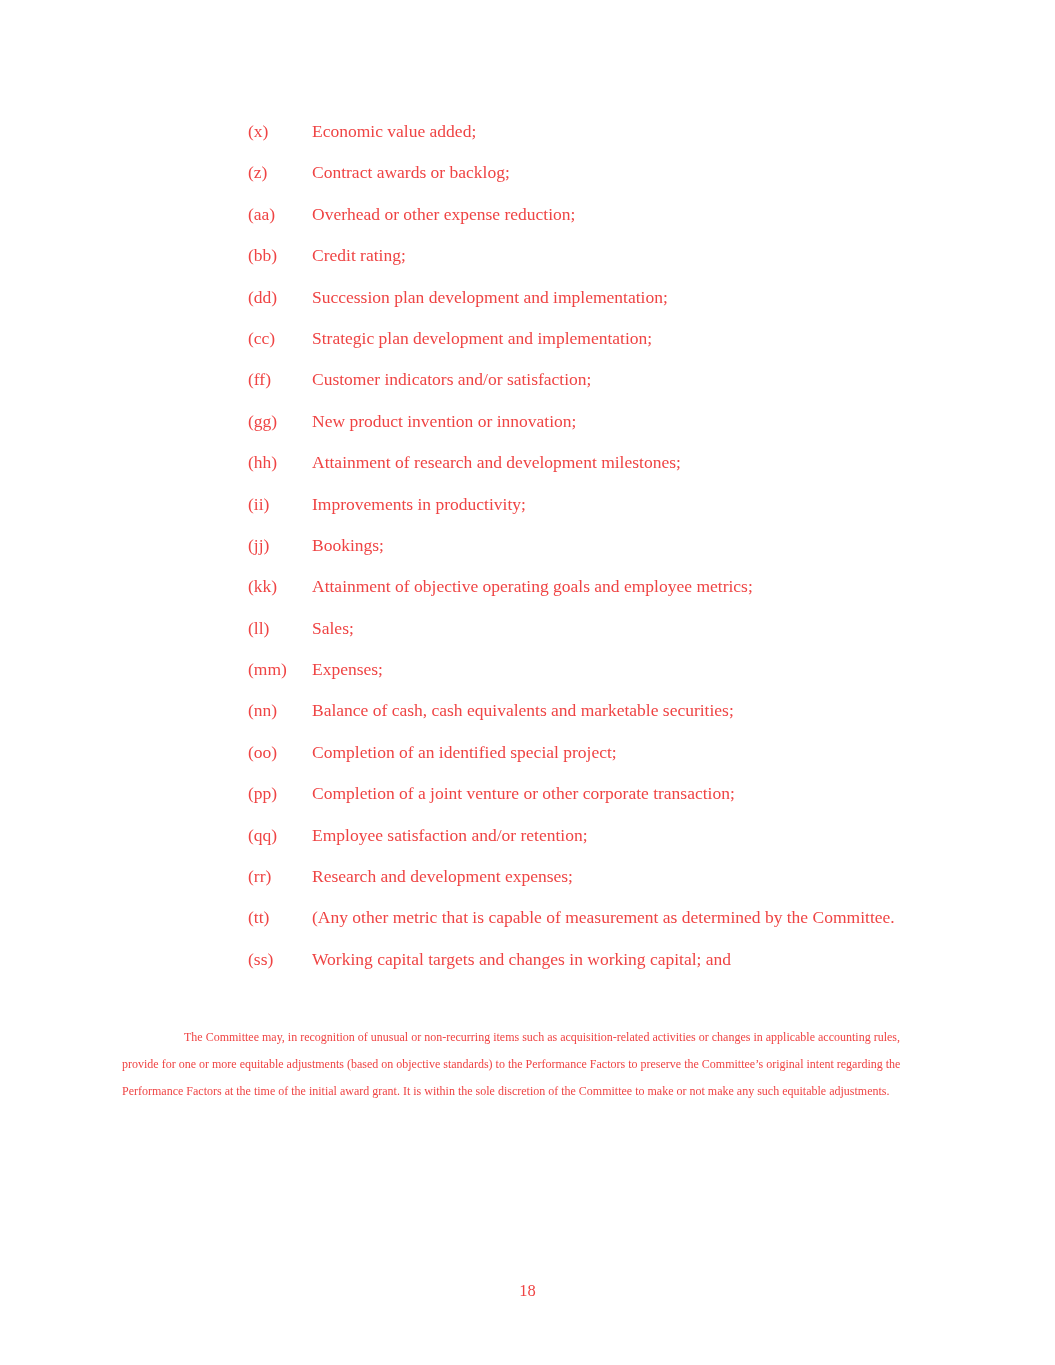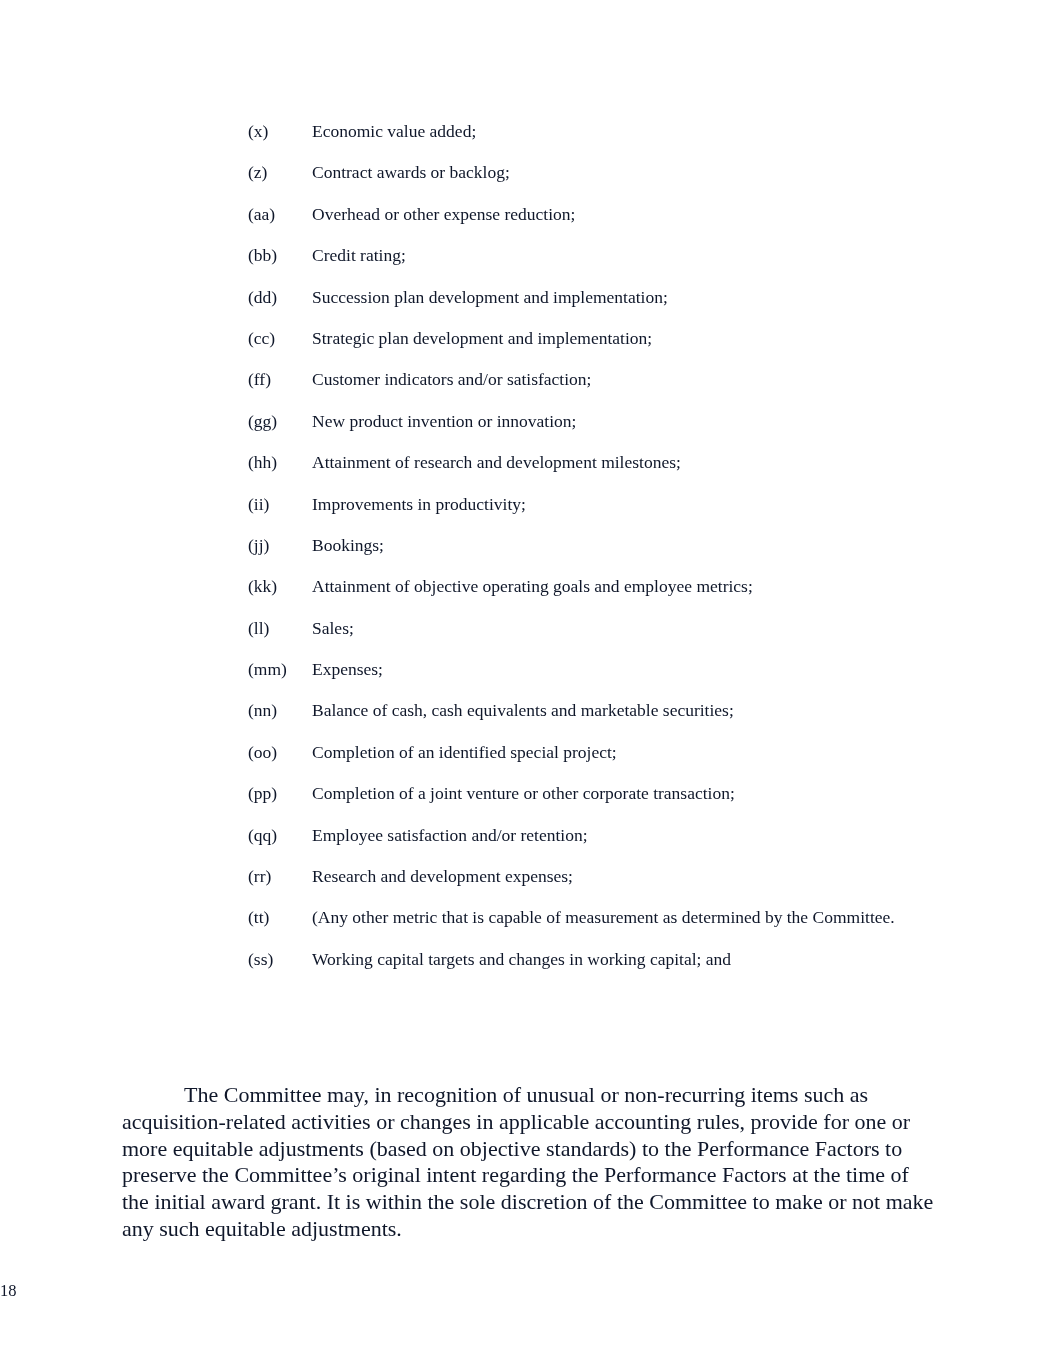--- a/index.html
+++ b/index.html
@@ -5,21 +5,21 @@
   html, body {
     margin: 0;
     padding: 0;
     background: #ffffff;
   }
   .page {
     position: relative;
     width: 1055px;
     height: 1365px;
     background: #ffffff;
-    color: #0f172a;
+    color: #ef4444;
     font-family: "Liberation Serif", serif;
     overflow: hidden;
   }
   .list {
     position: absolute;
     top: 121px;
     left: 0;
     width: 1055px;
   }
   .li {
@@ -28,34 +28,34 @@
     line-height: 21px;
     margin-bottom: 20.4px;
     white-space: nowrap;
   }
   .li .lbl {
     display: inline-block;
     width: 64px;
   }
   .para {
     position: absolute;
-    top: 1082px;
+    top: 1024px;
     left: 122px;
     width: 815px;
-    font-size: 22px;
+    font-size: 12px;
     line-height: 26.8px;
     text-indent: 62px;
     text-align: left;
   }
   .pagenum {
     position: absolute;
     top: 1281px;
     left: 0;
     width: 1055px;
-    text-align: left;
+    text-align: center;
     font-size: 16.5px;
   }
 </style>
 </head>
 <body>
 
 <div class="page">
 
   <div class="list">
     <div class="li"><span class="lbl">(x)</span><span>Economic value added;</span></div>

